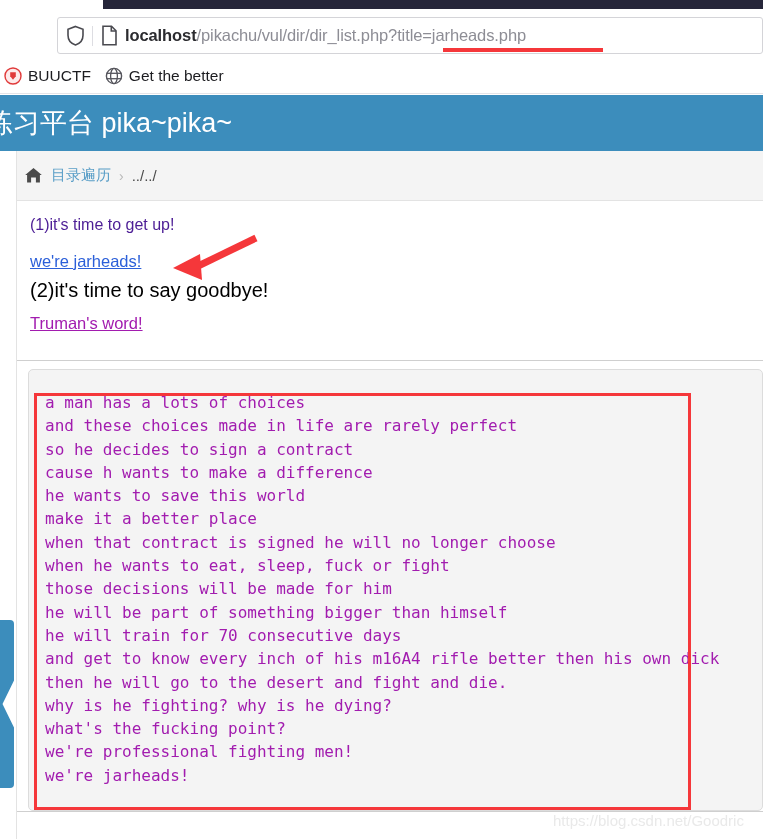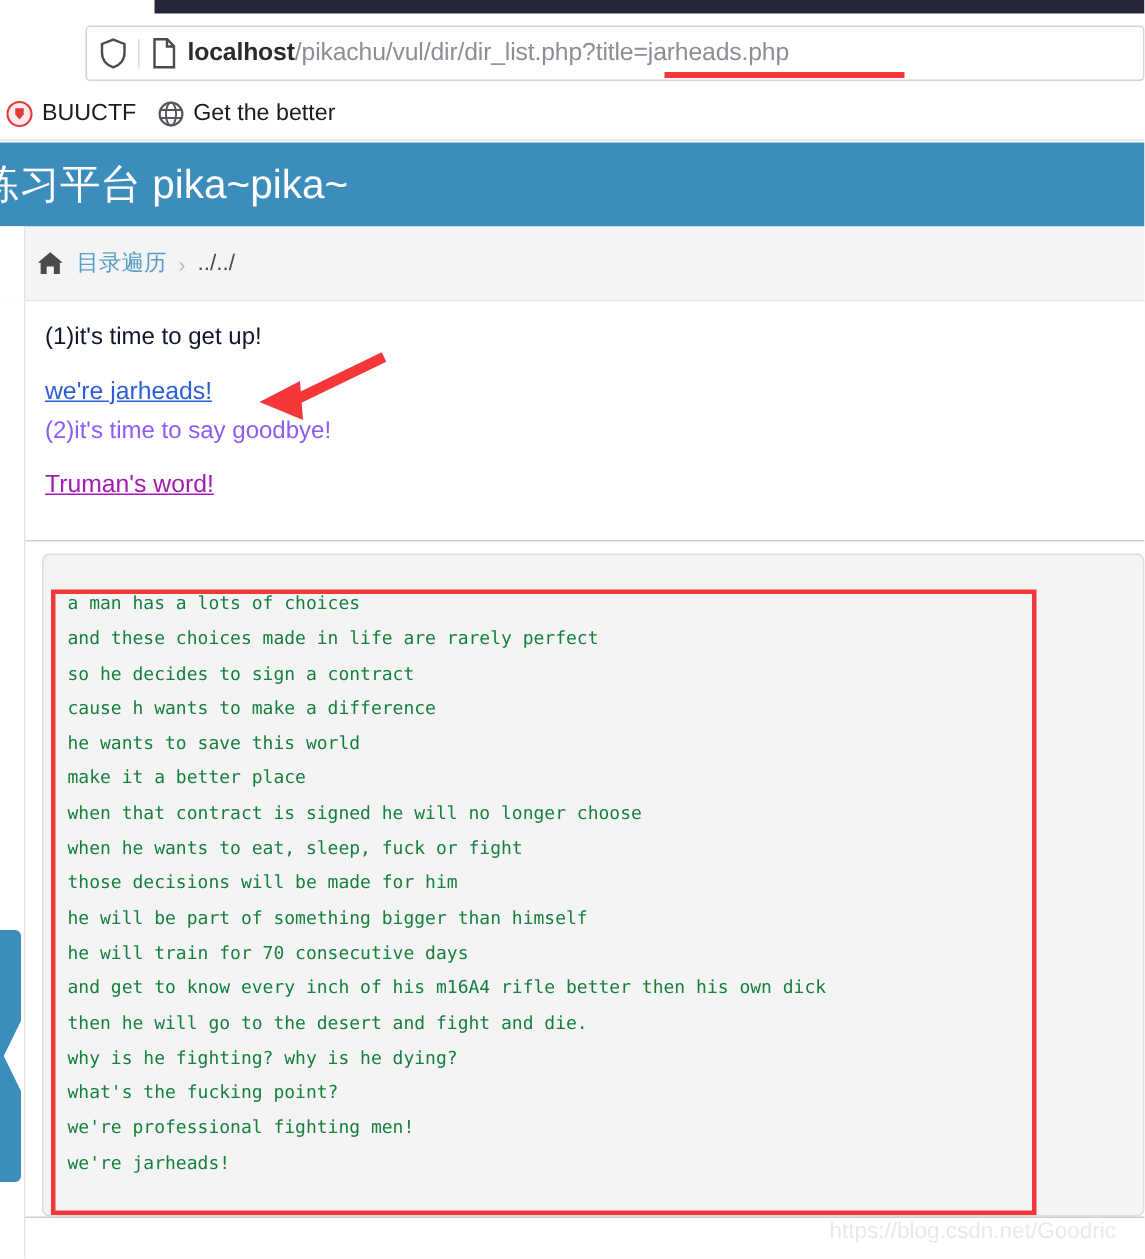--- a/index.html
+++ b/index.html
@@ -113,31 +113,31 @@
     width: 746px; height: 638px;
     background: #ffffff;
   }
   .left-rail {
     position: absolute; left: 0; top: 201px; width: 17px; height: 638px;
     background: #ffffff; border-right: 1px solid #e3e3e3;
   }
 
   .line-1 {
     position: absolute; left: 13px; top: 15px;
-    font-size: 16px; color: #0f172a; white-space: nowrap;
+    font-size: 16px; color: #4c1d95; white-space: nowrap;
   }
   .jarheads-link {
     position: absolute; left: 13px; top: 51px;
     font-size: 16.5px; color: #2b5fd9;
     text-decoration: underline;
     cursor: pointer; white-space: nowrap;
   }
   .line-2 {
     position: absolute; left: 13px; top: 78px;
-    font-size: 16px; color: #8b5cf6; white-space: nowrap; text-align: right;
+    font-size: 20px; color: #000000; white-space: nowrap; text-align: right;
   }
   .truman-link {
     position: absolute; left: 13px; top: 113px;
     font-size: 16.5px; color: #a21caf;
     cursor: pointer; white-space: nowrap;
   }
 
   .sep-rule {
     position: absolute; left: 0px; top: 159px; width: 746px; height: 1px;
     background: #cfcfcf;
@@ -149,23 +149,23 @@
     width: 735px; height: 442px;
     background: #f4f4f4;
     border: 1px solid #dcdcdc;
     border-radius: 5px;
     overflow: hidden;
   }
   .pre-text {
     margin: 0;
     padding: 21px 0 0 16px;
     font-family: "DejaVu Sans Mono", "Liberation Mono", monospace;
-    font-size: 12px;
+    font-size: 16px;
     line-height: 23.3px;
-    color: #15803d;
+    color: #a21caf;
     white-space: pre;
   }
 
   .pre-bottom-rule {
     position: absolute; left: 0px; top: 610px; width: 746px; height: 1px;
     background: #cfcfcf;
   }
 
   
   .edge-widget {

